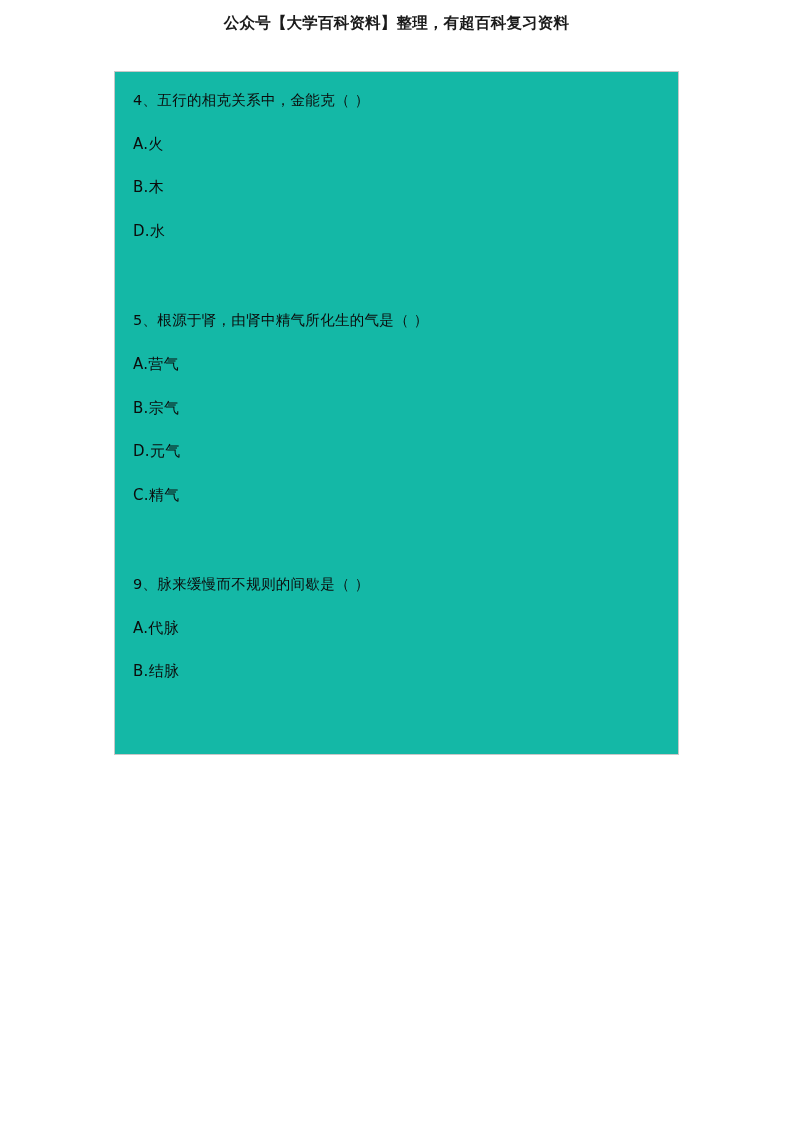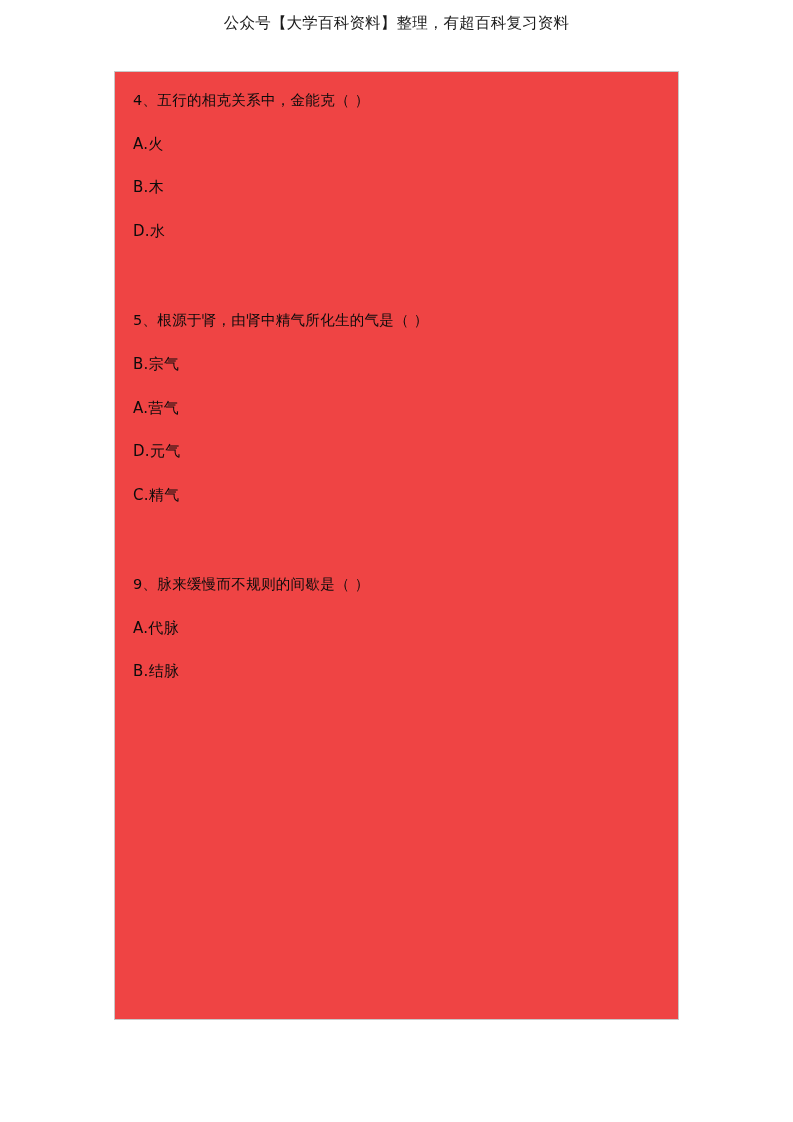--- a/index.html
+++ b/index.html
@@ -21,34 +21,34 @@
     position: relative;
     box-sizing: border-box;
   }
   .header-banner {
     position: absolute;
     top: 13px;
     left: 0;
     width: 793px;
     text-align: center;
     font-size: 15.5px;
-    font-weight: normal;
+    font-weight: bold;
     color: #1a1a1a;
     letter-spacing: 0.2px;
     font-family: "DejaVu Sans", "Liberation Sans", sans-serif;
   }
   .doc-frame {
     position: absolute;
     left: 114px;
     top: 71px;
     width: 565px;
-    height: 949px;
+    height: 684px;
     border: 1px solid #c8c8c8;
     box-sizing: border-box;
-    background: #ef4444;
+    background: #14b8a6;
     overflow: hidden;
   }
   .content {
     padding: 18px 22px 0 18px;
   }
   .question {
     margin: 0 0 0 0;
   }
   .q-text {
     font-size: 14.5px;
@@ -87,22 +87,22 @@
         <div class="q-text">4、五行的相克关系中，金能克（ ）</div>
         <div class="opt">A.火</div>
         <div class="opt">B.木</div>
         <div class="opt">D.水</div>
       </div>
 
       <div class="q-gap"></div>
 
       <div class="question">
         <div class="q-text">5、根源于肾，由肾中精气所化生的气是（ ）</div>
+        <div class="opt">A.营气</div>
         <div class="opt">B.宗气</div>
-        <div class="opt">A.营气</div>
         <div class="opt">D.元气</div>
         <div class="opt">C.精气</div>
       </div>
 
       <div class="q-gap"></div>
 
       <div class="question">
         <div class="q-text">9、脉来缓慢而不规则的间歇是（ ）</div>
         <div class="opt">A.代脉</div>
         <div class="opt">B.结脉</div>

